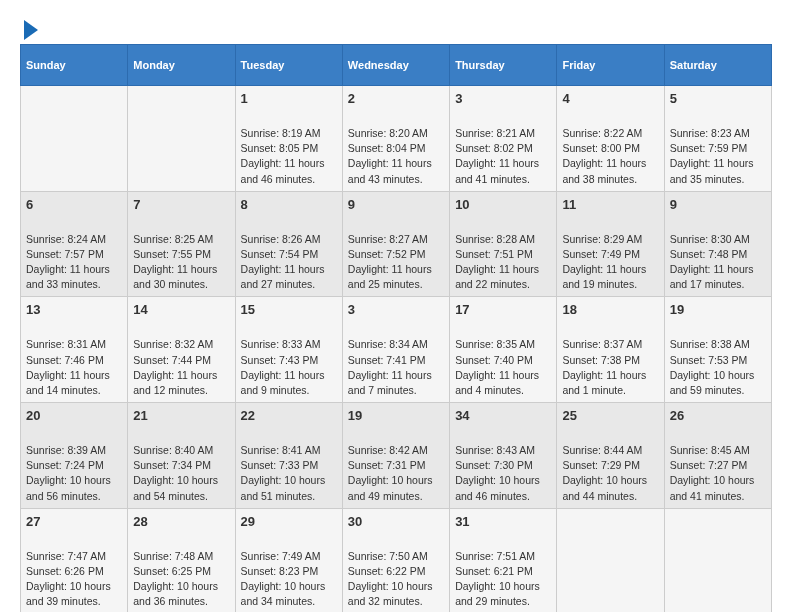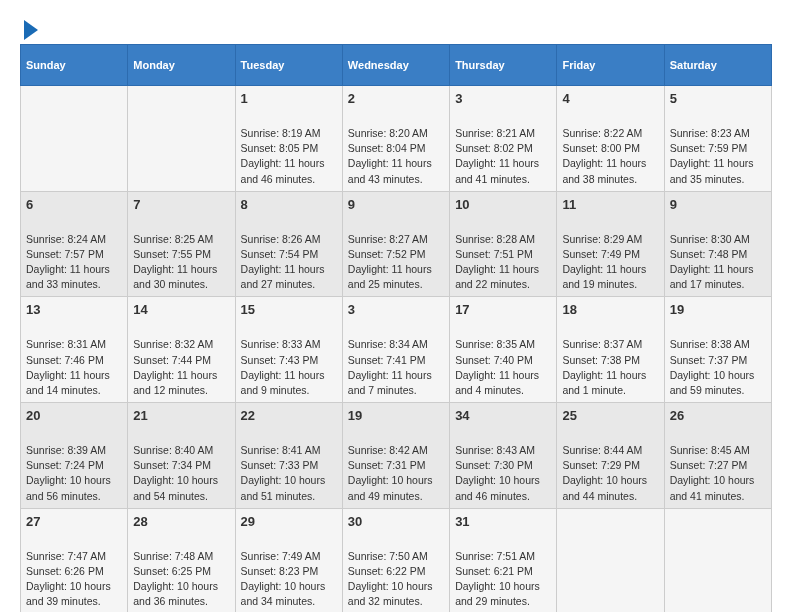--- a/index.html
+++ b/index.html
@@ -233,21 +233,21 @@
         </td>
         <td>
           <span class="day-num">18</span>
           <div class="day-info">Sunrise: 8:37 AM
 Sunset: 7:38 PM
 Daylight: 11 hours and 1 minute.</div>
         </td>
         <td>
           <span class="day-num">19</span>
           <div class="day-info">Sunrise: 8:38 AM
-Sunset: 7:37 PM
+Sunset: 7:53 PM
 Daylight: 10 hours and 59 minutes.</div>
         </td>
       </tr>
       <tr>
         <td>
           <span class="day-num">20</span>
           <div class="day-info">Sunrise: 8:39 AM
 Sunset: 7:24 PM
 Daylight: 10 hours and 56 minutes.</div>
         </td>

